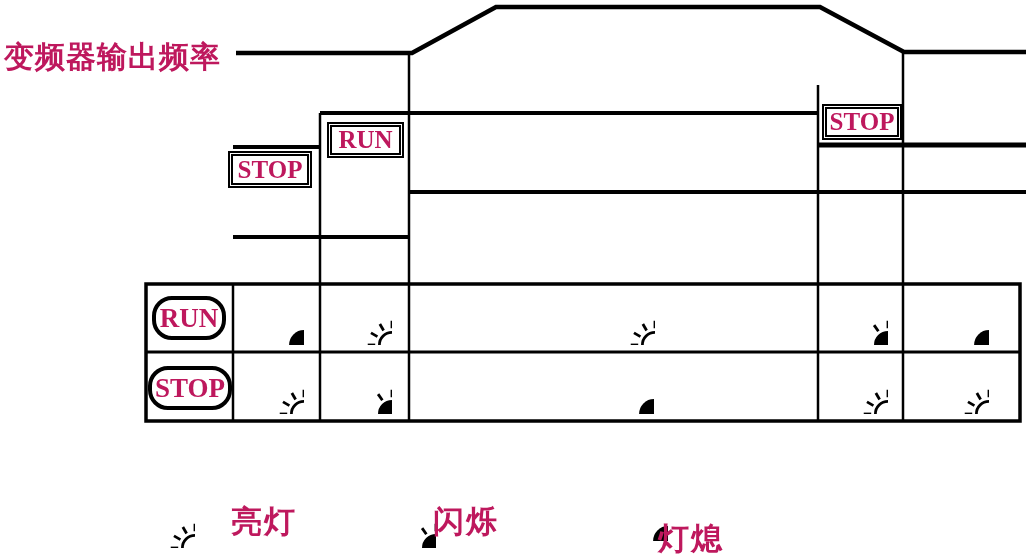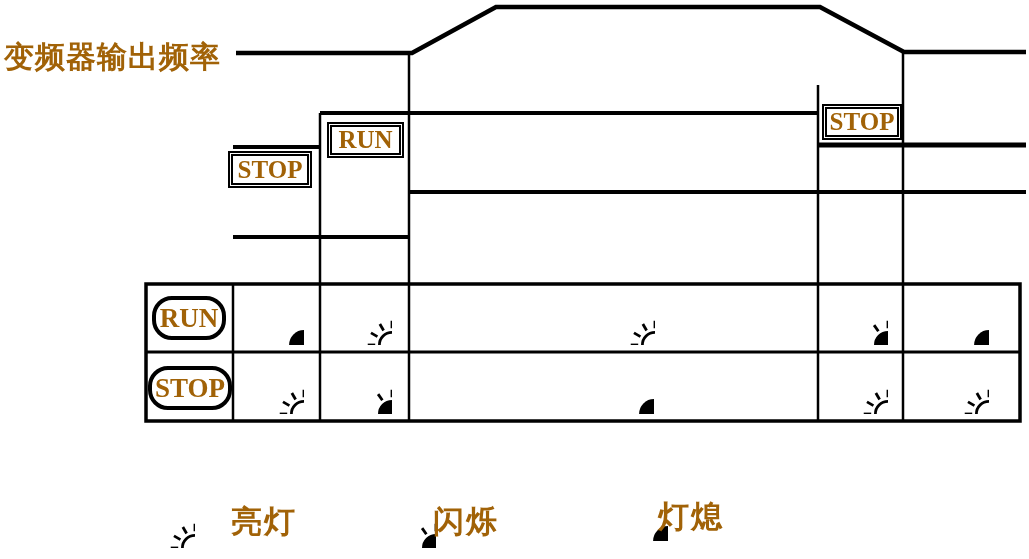--- a/index.html
+++ b/index.html
@@ -1,17 +1,17 @@
 <!DOCTYPE html>
 <html><head>
 <meta charset="utf-8">
 <style>
   html,body{margin:0;padding:0;background:#fff;}
   .stage{position:relative;width:1029px;height:559px;background:#ffffff;overflow:hidden;
-         font-family:"Liberation Sans",sans-serif;color:#a16207;}
+         font-family:"Liberation Sans",sans-serif;color:#be185d;}
   svg.draw{position:absolute;left:0;top:0;}
   .draw line,.draw polyline,.draw rect{stroke:#000;fill:none;stroke-linecap:butt;}
   .w5{stroke-width:5;} .w45{stroke-width:4.5;} .w4{stroke-width:4;}
   .w35{stroke-width:3.5;} .w3{stroke-width:3;} .w25{stroke-width:2.5;}
   .cjk{position:absolute;font-weight:bold;font-size:30px;letter-spacing:1px;white-space:nowrap;}
   .keybox{position:absolute;background:#fff;border:2px solid #000;padding:1px;box-sizing:border-box;}
   .keybox-in{height:100%;display:flex;align-items:center;justify-content:center;
              border:2px solid #000;box-sizing:border-box;
              font-family:"Liberation Serif",serif;font-weight:bold;font-size:25px;}
   .badge{position:absolute;border:4px solid #000;border-radius:20px;background:#fff;
@@ -147,16 +147,16 @@
     <div class="legend-label" style="left:231px;top:501px;">亮灯</div>
 
     <div class="led" style="left:380px;top:492px;"><svg viewBox="-30 -30 60 60" width="56" height="56">
           <use href="#icon-flash"></use>
         </svg></div>
     <div class="legend-label" style="left:433px;top:501px;text-align:center;">闪烁</div>
 
     <div class="led" style="left:612px;top:485px;"><svg viewBox="-30 -30 60 60" width="56" height="56">
           <use href="#icon-off"></use>
         </svg></div>
-    <div class="legend-label" style="left:658px;top:496px;font-family:Liberation Mono, monospace;">灯熄</div>
+    <div class="legend-label" style="left:658px;top:518px;font-family:Liberation Mono, monospace;">灯熄</div>
   </div>
 
 </div>
 
 </body></html>

